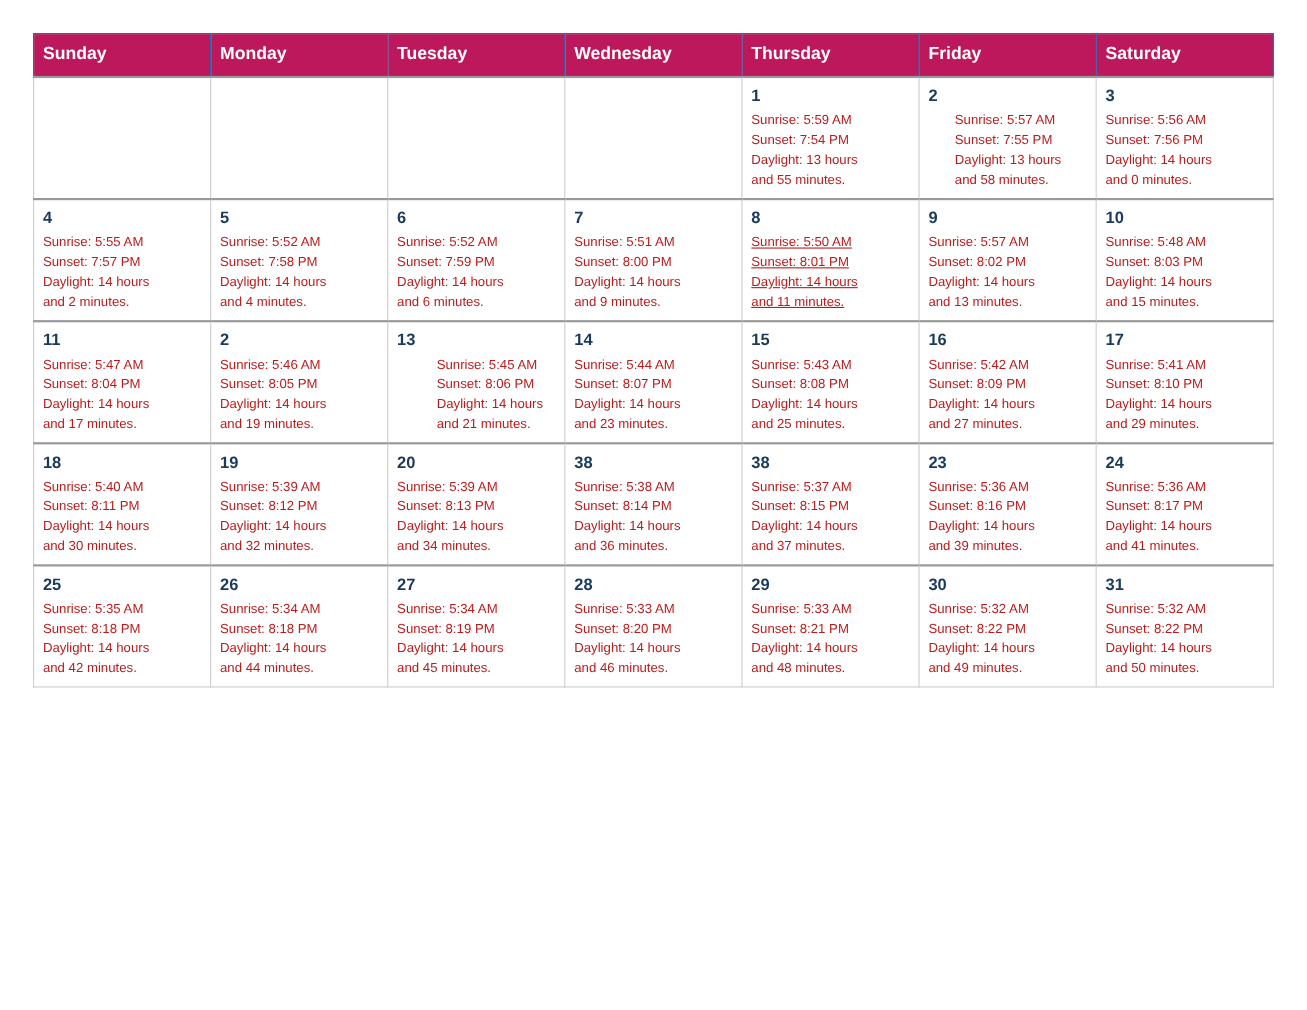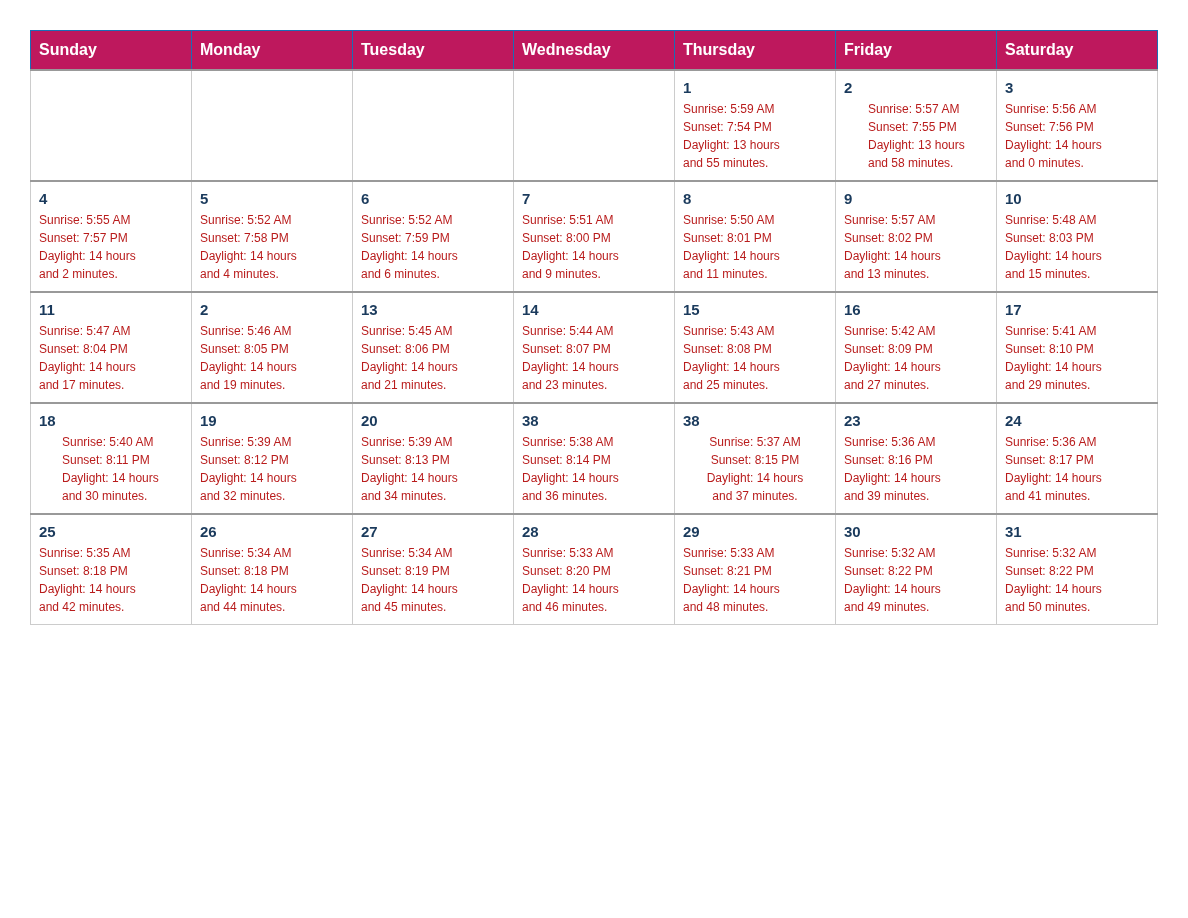--- a/index.html
+++ b/index.html
@@ -167,21 +167,21 @@
         </td>
         <td>
           <span class="day-num">7</span>
           <div class="day-info" style="white-space: pre-line;">Sunrise: 5:51 AM
 Sunset: 8:00 PM
 Daylight: 14 hours
 and 9 minutes.</div>
         </td>
         <td>
           <span class="day-num">8</span>
-          <div class="day-info" style="white-space: pre-line;">Sunrise: 5:50 AM
+          <div class="day-info" style="white-space: pre-line; text-decoration: underline;">Sunrise: 5:50 AM
 Sunset: 8:01 PM
 Daylight: 14 hours
 and 11 minutes.</div>
         </td>
         <td>
           <span class="day-num">9</span>
           <div class="day-info" style="white-space: pre-line;">Sunrise: 5:57 AM
 Sunset: 8:02 PM
 Daylight: 14 hours
 and 13 minutes.</div>
@@ -204,21 +204,21 @@
         </td>
         <td>
           <span class="day-num">2</span>
           <div class="day-info" style="white-space: pre-line;">Sunrise: 5:46 AM
 Sunset: 8:05 PM
 Daylight: 14 hours
 and 19 minutes.</div>
         </td>
         <td>
           <span class="day-num">13</span>
-          <div class="day-info" style="white-space: pre-line;">Sunrise: 5:45 AM
+          <div class="day-info" style="white-space: pre-line; margin-left: 36px;">Sunrise: 5:45 AM
 Sunset: 8:06 PM
 Daylight: 14 hours
 and 21 minutes.</div>
         </td>
         <td>
           <span class="day-num">14</span>
           <div class="day-info" style="white-space: pre-line;">Sunrise: 5:44 AM
 Sunset: 8:07 PM
 Daylight: 14 hours
 and 23 minutes.</div>
@@ -241,21 +241,21 @@
           <span class="day-num">17</span>
           <div class="day-info" style="white-space: pre-line;">Sunrise: 5:41 AM
 Sunset: 8:10 PM
 Daylight: 14 hours
 and 29 minutes.</div>
         </td>
       </tr>
       <tr class="week-row">
         <td>
           <span class="day-num">18</span>
-          <div class="day-info" style="white-space: pre-line; margin-left: 23px;">Sunrise: 5:40 AM
+          <div class="day-info" style="white-space: pre-line;">Sunrise: 5:40 AM
 Sunset: 8:11 PM
 Daylight: 14 hours
 and 30 minutes.</div>
         </td>
         <td>
           <span class="day-num">19</span>
           <div class="day-info" style="white-space: pre-line;">Sunrise: 5:39 AM
 Sunset: 8:12 PM
 Daylight: 14 hours
 and 32 minutes.</div>
@@ -269,21 +269,21 @@
         </td>
         <td>
           <span class="day-num">38</span>
           <div class="day-info" style="white-space: pre-line;">Sunrise: 5:38 AM
 Sunset: 8:14 PM
 Daylight: 14 hours
 and 36 minutes.</div>
         </td>
         <td>
           <span class="day-num">38</span>
-          <div class="day-info" style="white-space: pre-line; text-align: center;">Sunrise: 5:37 AM
+          <div class="day-info" style="white-space: pre-line;">Sunrise: 5:37 AM
 Sunset: 8:15 PM
 Daylight: 14 hours
 and 37 minutes.</div>
         </td>
         <td>
           <span class="day-num">23</span>
           <div class="day-info" style="white-space: pre-line;">Sunrise: 5:36 AM
 Sunset: 8:16 PM
 Daylight: 14 hours
 and 39 minutes.</div>

